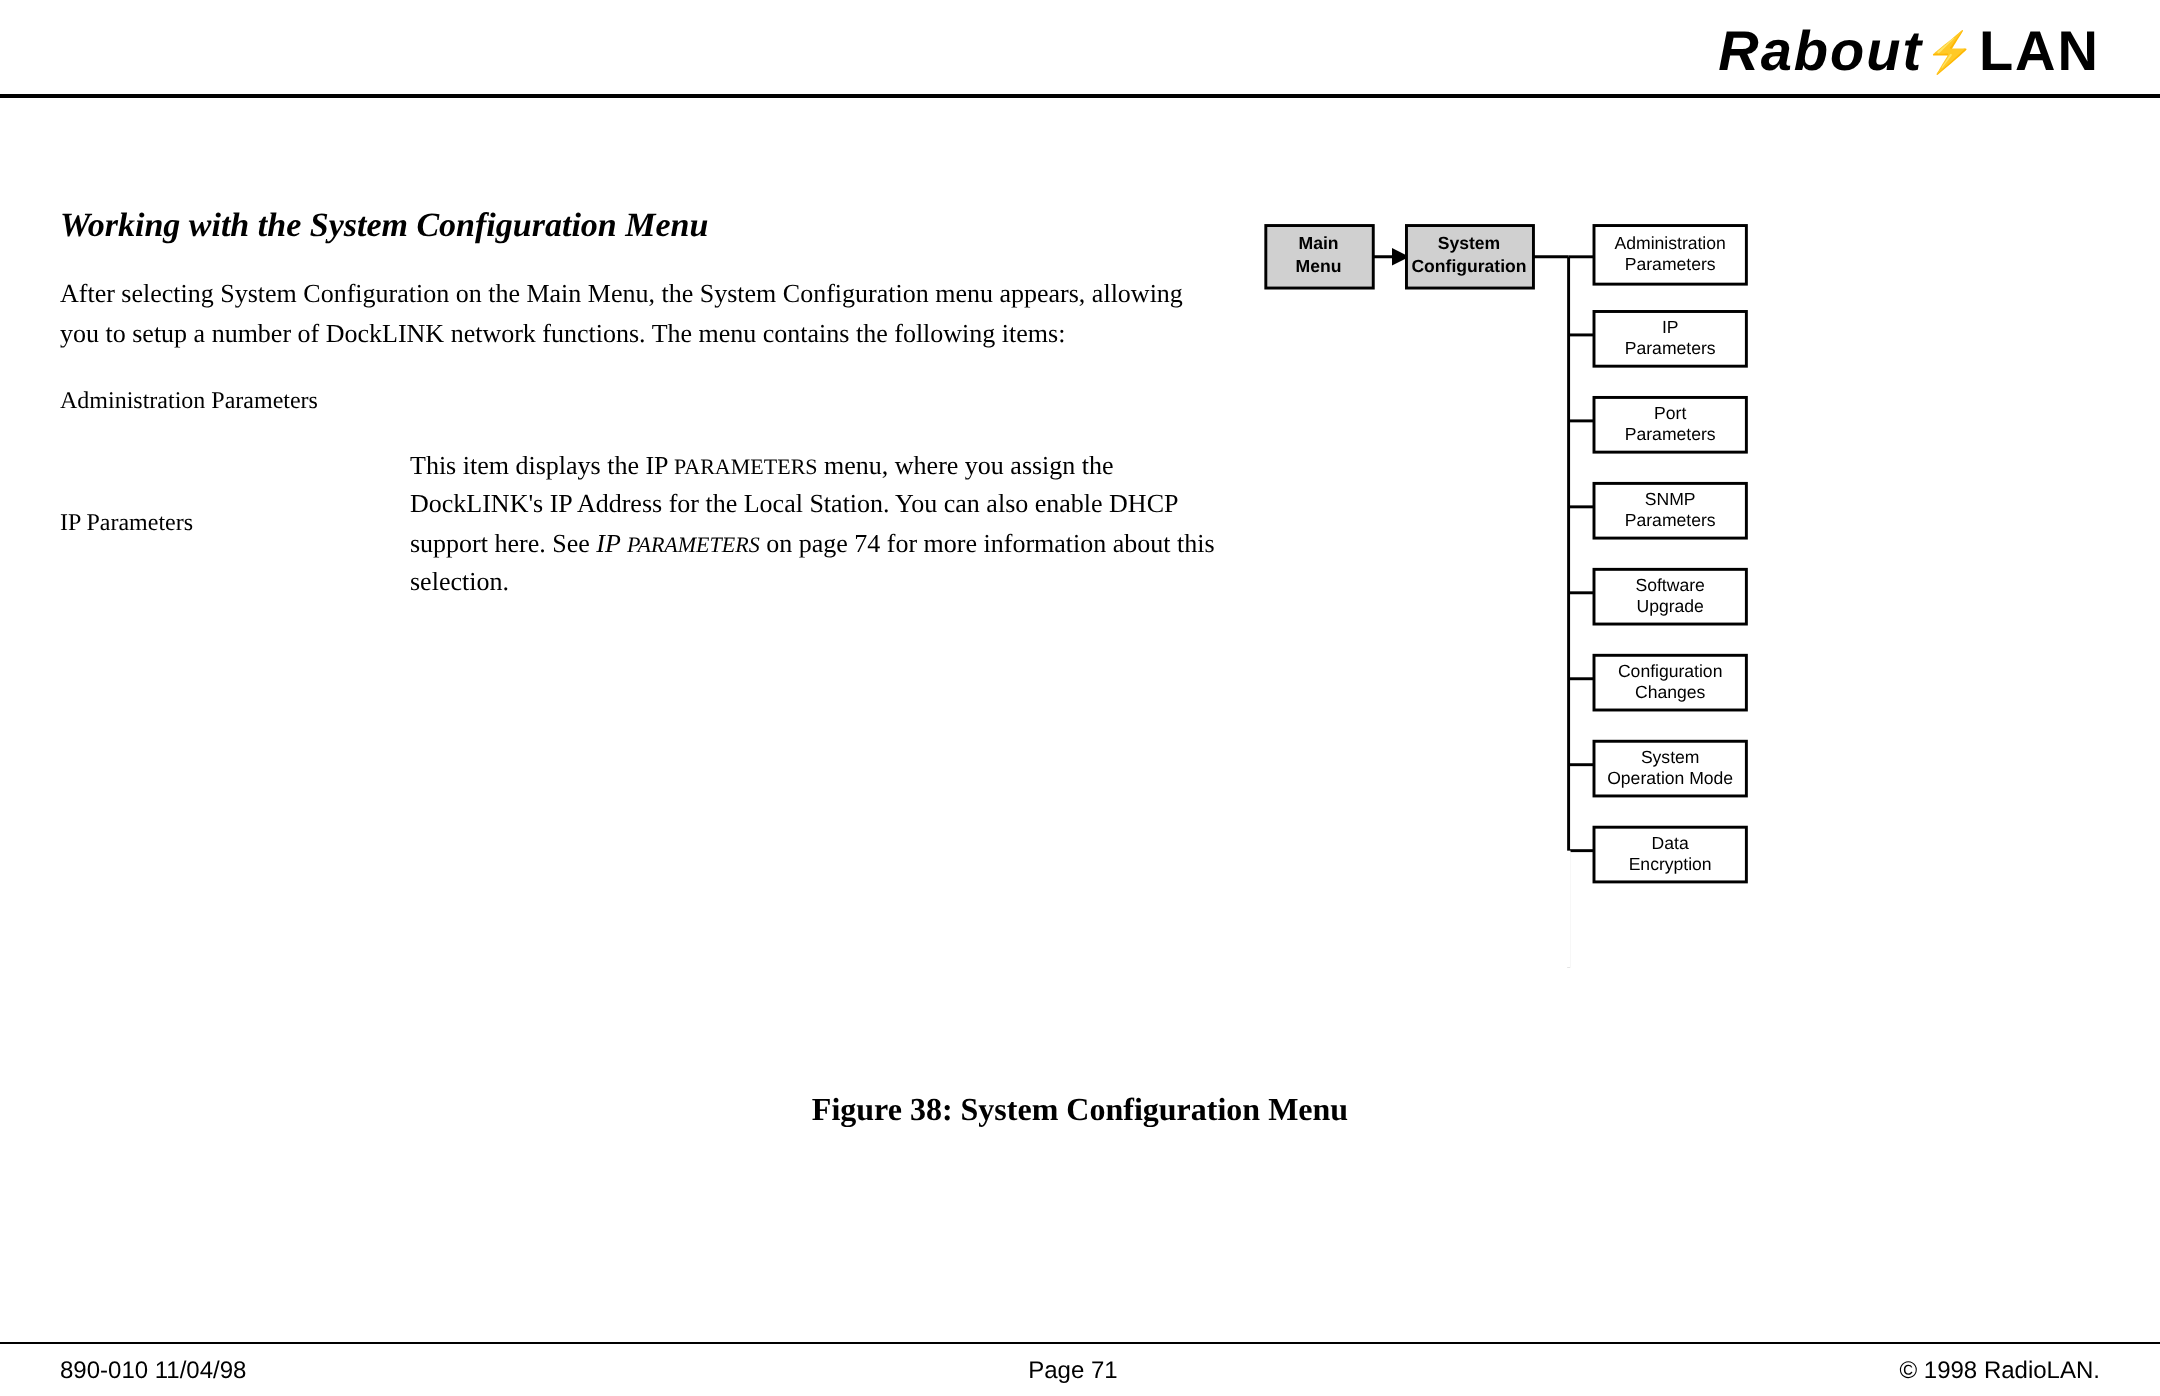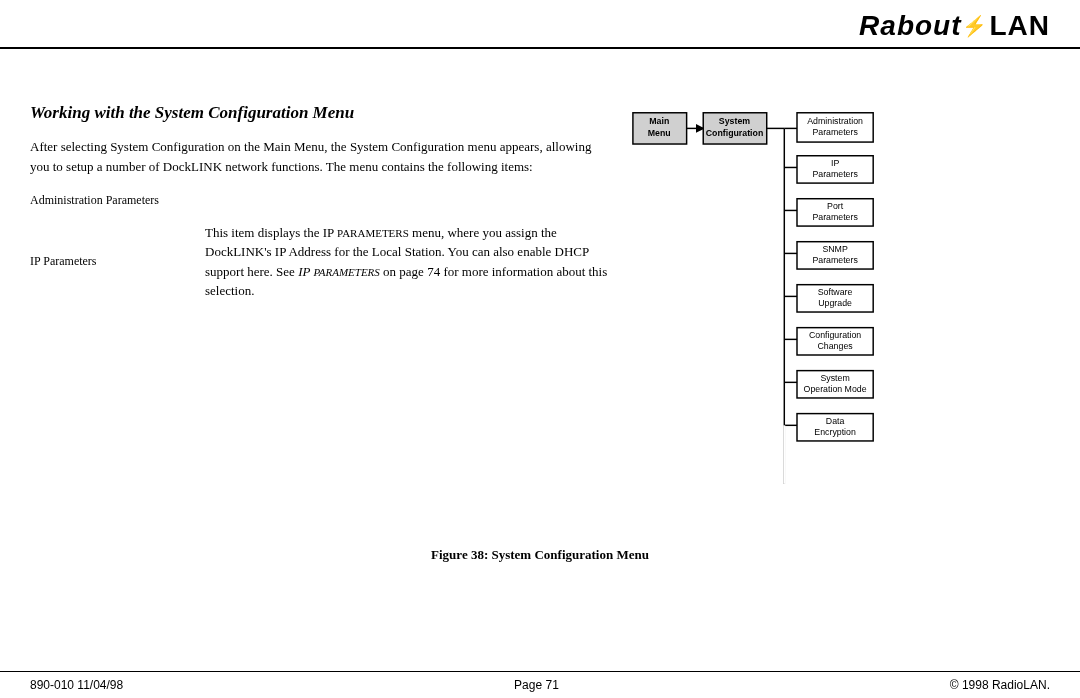--- a/index.html
+++ b/index.html
@@ -113,21 +113,21 @@
 
     
     .diag-svg {
       width: 250px;
       height: 420px;
     }
 
     
     .figure-caption {
       text-align: center;
-      font-size: 13px;
+      font-size: 16px;
       font-weight: bold;
       margin-top: 10px;
       margin-bottom: 8px;
       padding: 0 30px;
     }
 
     
     .footer {
       position: absolute;
       bottom: 0;

